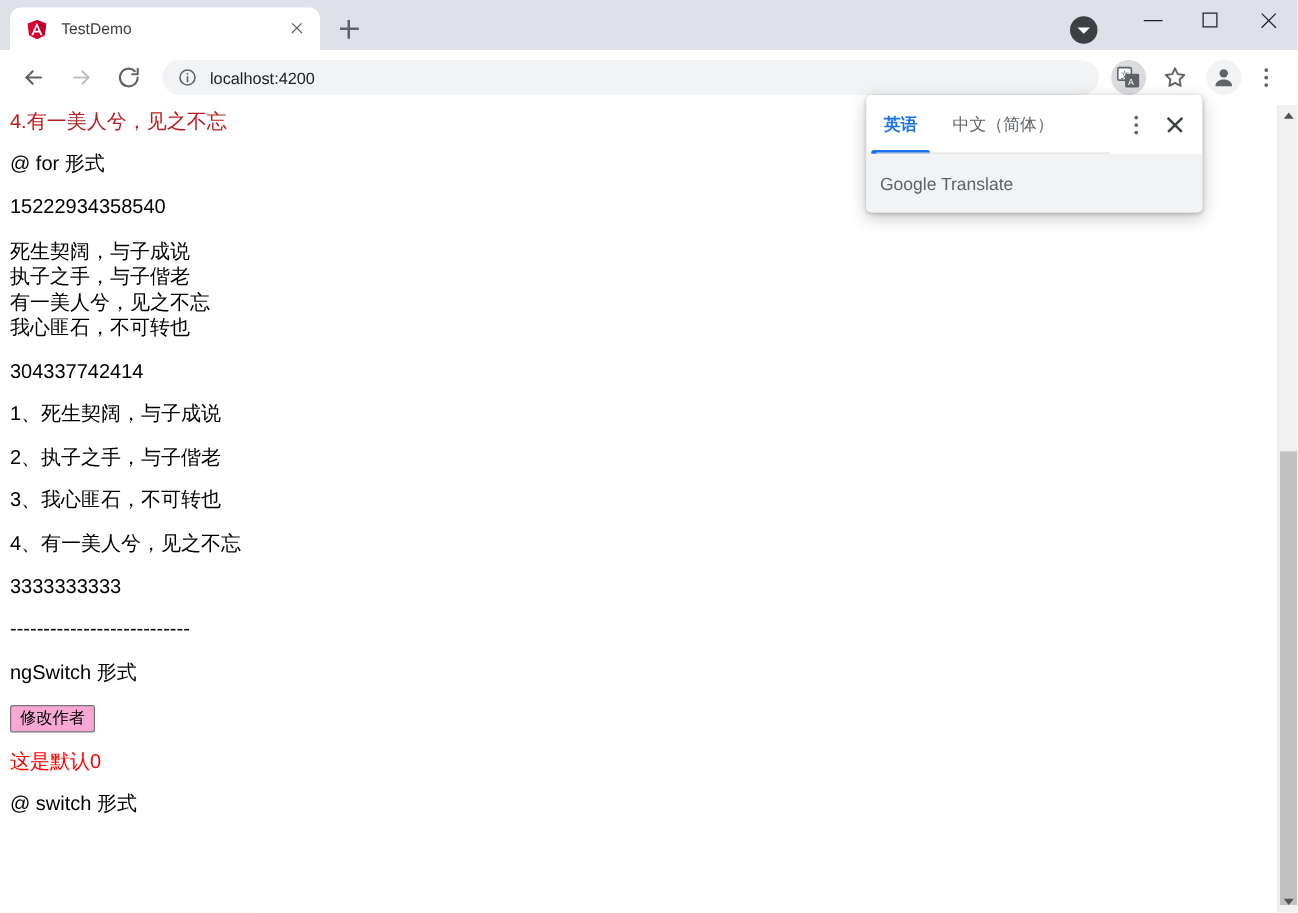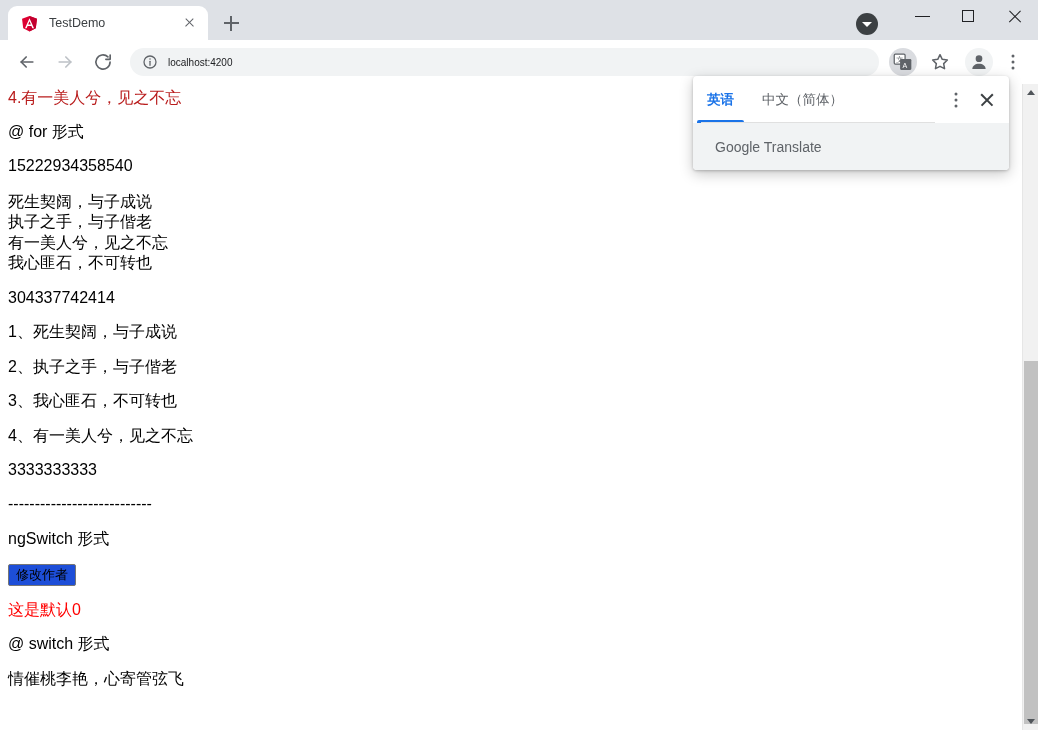--- a/index.html
+++ b/index.html
@@ -28,21 +28,21 @@
   .tabstrip {
     height: 40px;
     background: #dee1e6;
     display: flex;
     align-items: flex-end;
     position: relative;
     flex: 0 0 auto;
   }
   .tab {
     margin-left: 8px;
-    width: 200px;
+    width: 248px;
     height: 34px;
     background: #ffffff;
     border-radius: 9px 9px 0 0;
     display: flex;
     align-items: center;
     padding: 0 10px 0 12px;
     box-sizing: border-box;
     position: relative;
   }
   .tab-favicon {
@@ -185,21 +185,21 @@
     padding: 0 12px;
     box-sizing: border-box;
     min-width: 0;
   }
   .omni-info {
     width: 16px; height: 16px;
     flex: 0 0 auto;
     margin-right: 10px;
   }
   .omni-url {
-    font-size: 10px;
+    font-size: 13px;
     color: #202124;
     white-space: nowrap;
     overflow: hidden;
     text-overflow: ellipsis;
   }
 
   .tb-right { display: flex; align-items: center; flex: 0 0 auto; }
   .tb-translate {
     width: 28px; height: 28px;
     border-radius: 50%;
@@ -256,24 +256,24 @@
   .page p {
     margin: 15.5px 0;
   }
   .page p.tight { margin: 8px 0; }
   .poem { margin: 15px 0; }
   .poem div { margin: 0; line-height: 1.28; }
   .blue-link { color: #b91c1c; margin: 0 0 16px 0; }
   .red-text { color: #ff0000; }
   .dashes { letter-spacing: 0px; }
   .btn-native {
-    font-family: Liberation Serif, serif;
+    font-family: Liberation Mono, monospace;
     font-size: 13px;
     color: #000000;
-    background: #1d4ed8;
+    background: #f9a8d4;
     border: 1px solid #767676;
     border-radius: 2px;
     padding: 2px 7px;
     line-height: 1.2;
   }
 
   
   .scrollbar {
     position: absolute;
     right: 0; top: 0;
@@ -304,21 +304,21 @@
     width: 14px;
     background: #c1c1c1;
     border-radius: 0;
   }
 
   
   .translate-bubble {
     position: absolute;
     left: 693px;
     top: 76px;
-    width: 316px;
+    width: 269px;
     background: #ffffff;
     border-radius: 4px;
     box-shadow: 0 1px 3px rgba(0,0,0,0.22), 0 4px 14px rgba(0,0,0,0.22);
     overflow: hidden;
     z-index: 40;
   }
   .tb-head {
     display: flex;
     align-items: center;
     height: 47px;
@@ -380,21 +380,21 @@
     width: 16px; height: 1.5px;
     background: #3c4043;
   }
   .tb-x::before { transform: rotate(45deg); }
   .tb-x::after  { transform: rotate(-45deg); }
   .tb-footer {
     background: #f1f3f4;
     height: 47px;
     display: flex;
     align-items: center;
-    padding-left: 22px;
+    padding-left: 11px;
     box-sizing: border-box;
   }
   .gt-logo {
     font-size: 14px;
     color: #5f6368;
   }
 </style>
 </head>
 <body>
 
@@ -525,21 +525,20 @@
       <p>ngSwitch 形式</p>
 
       <p class="tight">
         <button class="btn-native">修改作者</button>
       </p>
 
       <p class="red-text">这是默认0</p>
 
       <p>@ switch 形式</p>
 
-      <p>情催桃李艳，心寄管弦飞</p>
     </div>
 
     <div class="scrollbar">
       <div class="sb-arrow up"></div>
       <div class="sb-thumb" style="top:277px;height:363px;"></div>
       <div class="sb-arrow down"></div>
     </div>
   </div>
 
   <div class="translate-bubble">

